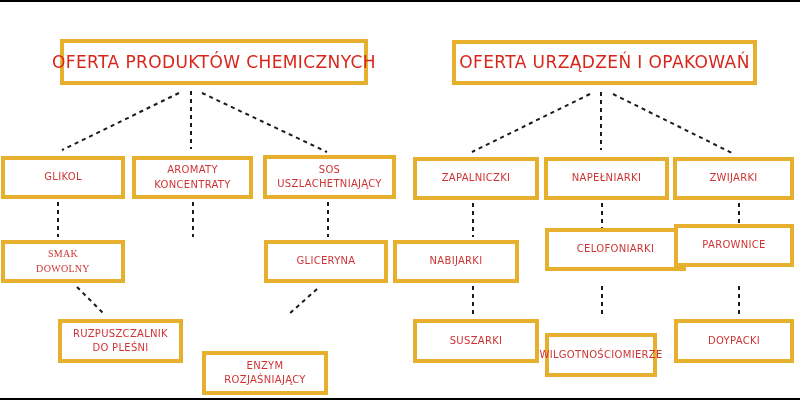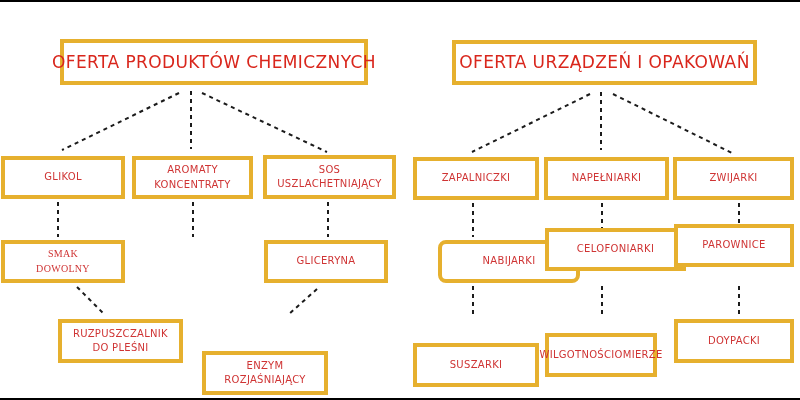--- a/index.html
+++ b/index.html
@@ -100,30 +100,30 @@
     </div>
     <div class="node" style="left: 413px; top: 155px; width: 126px; height: 43px;">
       <span class="label">ZAPALNICZKI</span>
     </div>
     <div class="node" style="left: 544px; top: 155px; width: 125px; height: 43px;">
       <span class="label">NAPEŁNIARKI</span>
     </div>
     <div class="node" style="left: 673px; top: 155px; width: 121px; height: 43px;">
       <span class="label">ZWIJARKI</span>
     </div>
-    <div class="node" style="left: 438px; top: 238px; width: 142px; height: 43px; border-radius: 8px;">
+    <div class="node" style="left: 393px; top: 238px; width: 126px; height: 43px;">
       <span class="label">NABIJARKI</span>
     </div>
     <div class="node" style="left: 545px; top: 226px; width: 141px; height: 43px;">
       <span class="label">CELOFONIARKI</span>
     </div>
     <div class="node" style="left: 674px; top: 222px; width: 120px; height: 43px;">
       <span class="label">PAROWNICE</span>
     </div>
-    <div class="node" style="left: 413px; top: 317px; width: 126px; height: 44px; margin-top: 24px;">
+    <div class="node" style="left: 413px; top: 317px; width: 126px; height: 44px;">
       <span class="label">SUSZARKI</span>
     </div>
     <div class="node" style="left: 545px; top: 317px; width: 112px; height: 44px; margin-top: 14px;">
       <span class="label">WILGOTNOŚCIOMIERZE</span>
     </div>
     <div class="node" style="left: 674px; top: 317px; width: 120px; height: 44px;">
       <span class="label">DOYPACKI</span>
     </div>
   </div>
 

